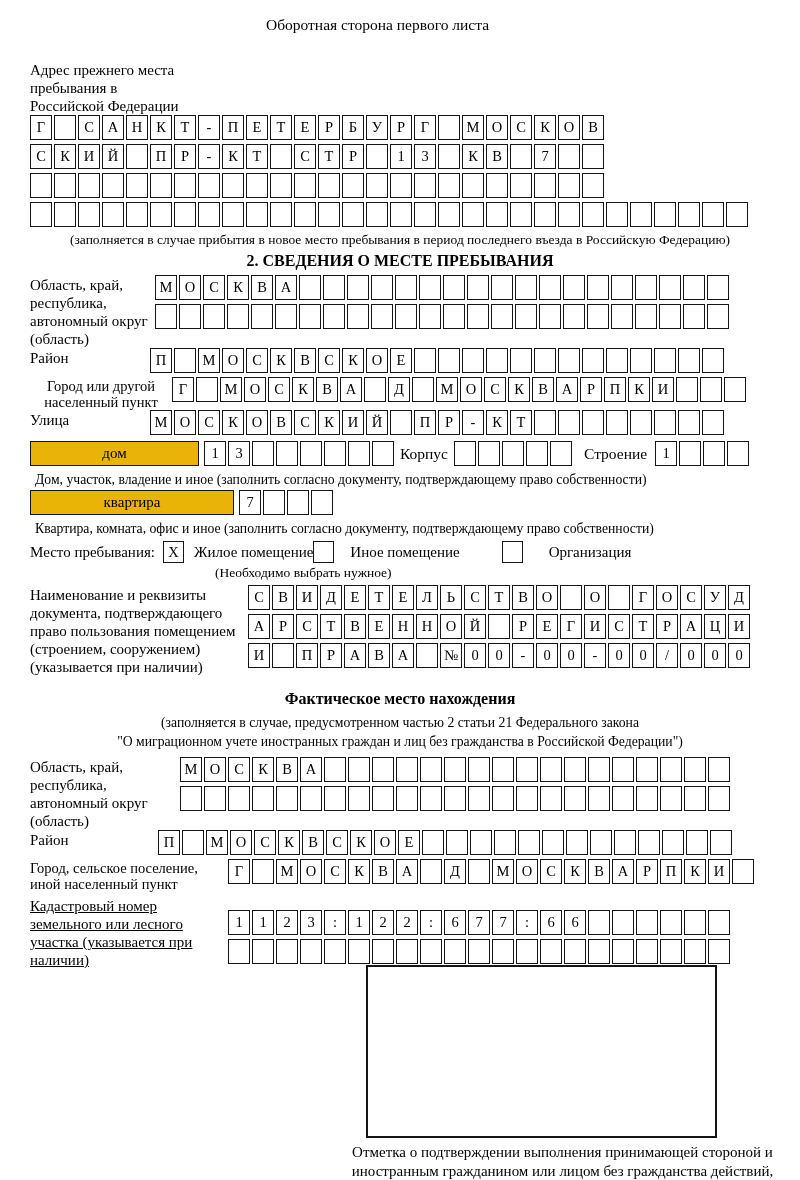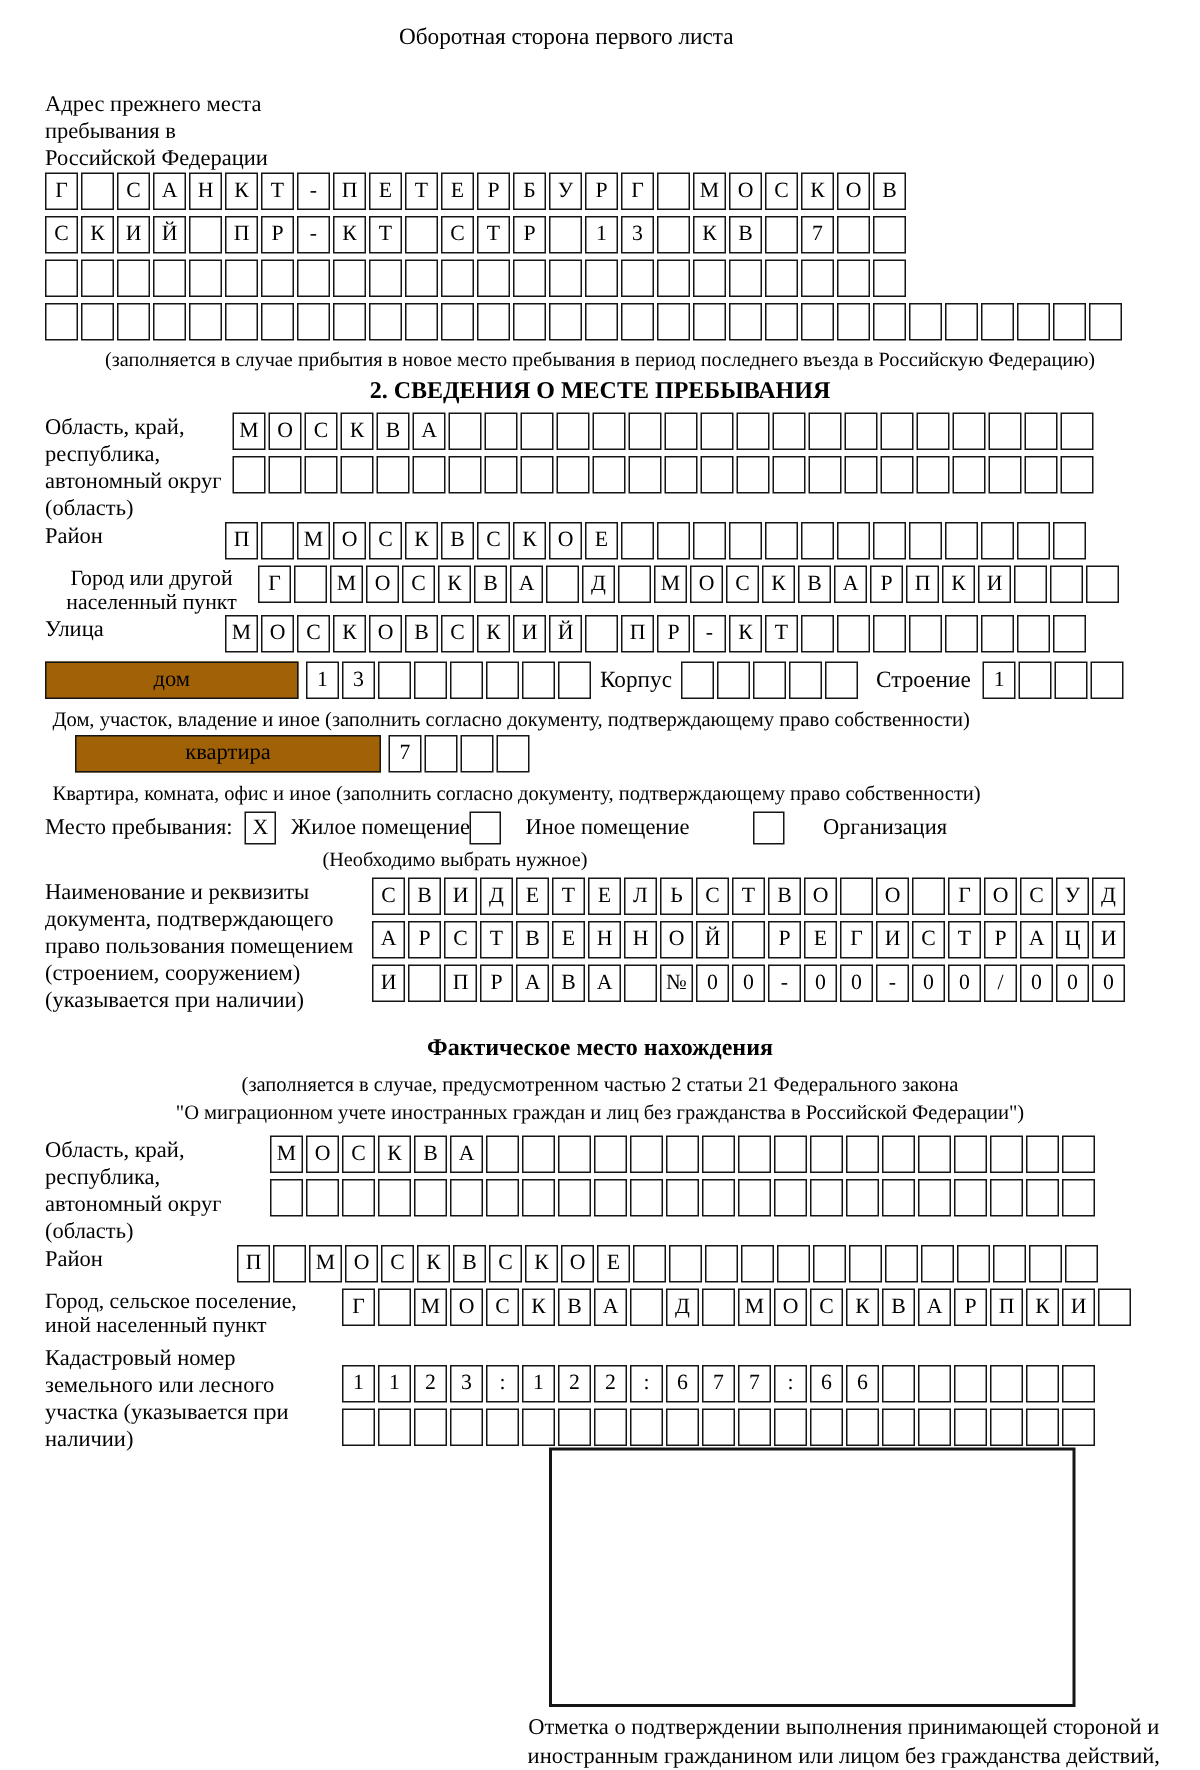--- a/index.html
+++ b/index.html
@@ -17,21 +17,21 @@
   .cell{
     display:inline-flex;align-items:center;justify-content:center;
     width:20px;height:23px;border:1.5px solid #151515;margin-right:2px;
     font-size:14.5px;line-height:1;background:#fff;
   }
   .caption{font-size:13.5px;text-align:center;margin:1px 0 0 0;line-height:17px;}
   .caption-left{font-size:13.7px;text-align:left;margin:1px 0 2px 35px;line-height:17px;}
   .sec-title{font-size:16px;font-weight:bold;text-align:center;margin:4px 0 5px 0;}
   .label-box{
     flex:none;display:flex;align-items:center;justify-content:center;
-    height:23px;border:1.5px solid #151515;font-size:15px;background:#a16207;
+    height:23px;border:1.5px solid #151515;font-size:15px;background:#eab308;
   }
   .inline-lab{font-size:15.5px;line-height:26px;flex:none;}
   .chk{
     display:inline-flex;align-items:center;justify-content:center;flex:none;
     width:19px;height:20px;border:1.5px solid #151515;font-size:14.5px;background:#fff;
   }
   .stay-row{display:flex;align-items:center;margin-top:4px;}
   .stay-lab{font-size:15px;flex:none;}
   .opt{display:flex;align-items:center;}
   .hint{font-size:13.5px;margin:2px 0 4px 215px;}
@@ -341,21 +341,21 @@
     <div class="cells">
         <span class="cell">1</span>
         <span class="cell"></span>
         <span class="cell"></span>
         <span class="cell"></span>
       </div>
   </div>
   <div class="caption-left">Дом, участок, владение и иное (заполнить согласно документу, подтверждающему право собственности)</div>
 
   <div class="blk field">
-    <div class="label-box" style="width:202px;margin-right:5px;margin-left:20px;">квартира</div>
+    <div class="label-box" style="width:202px;margin-right:5px;">квартира</div>
     <div class="cells">
         <span class="cell">7</span>
         <span class="cell"></span>
         <span class="cell"></span>
         <span class="cell"></span>
       </div>
   </div>
   <div class="caption-left">Квартира, комната, офис и иное (заполнить согласно документу, подтверждающему право собственности)</div>
 
   <div class="blk stay-row">
@@ -562,21 +562,21 @@
         <span class="cell">А</span>
         <span class="cell">Р</span>
         <span class="cell">П</span>
         <span class="cell">К</span>
         <span class="cell">И</span>
         <span class="cell"></span>
       </div>
   </div>
 
   <div class="blk field" style="margin-top:4px;">
-    <div class="field-label" style="width:198px;">Кадастровый номер земельного или лесного участка (указывается при наличии)</div>
+    <div class="field-label" style="width:198px;text-decoration:underline;">Кадастровый номер земельного или лесного участка (указывается при наличии)</div>
     <div class="rows-col" style="margin-top:14px;">
       <div class="cells">
           <span class="cell">1</span>
           <span class="cell">1</span>
           <span class="cell">2</span>
           <span class="cell">3</span>
           <span class="cell">:</span>
           <span class="cell">1</span>
           <span class="cell">2</span>
           <span class="cell">2</span>

